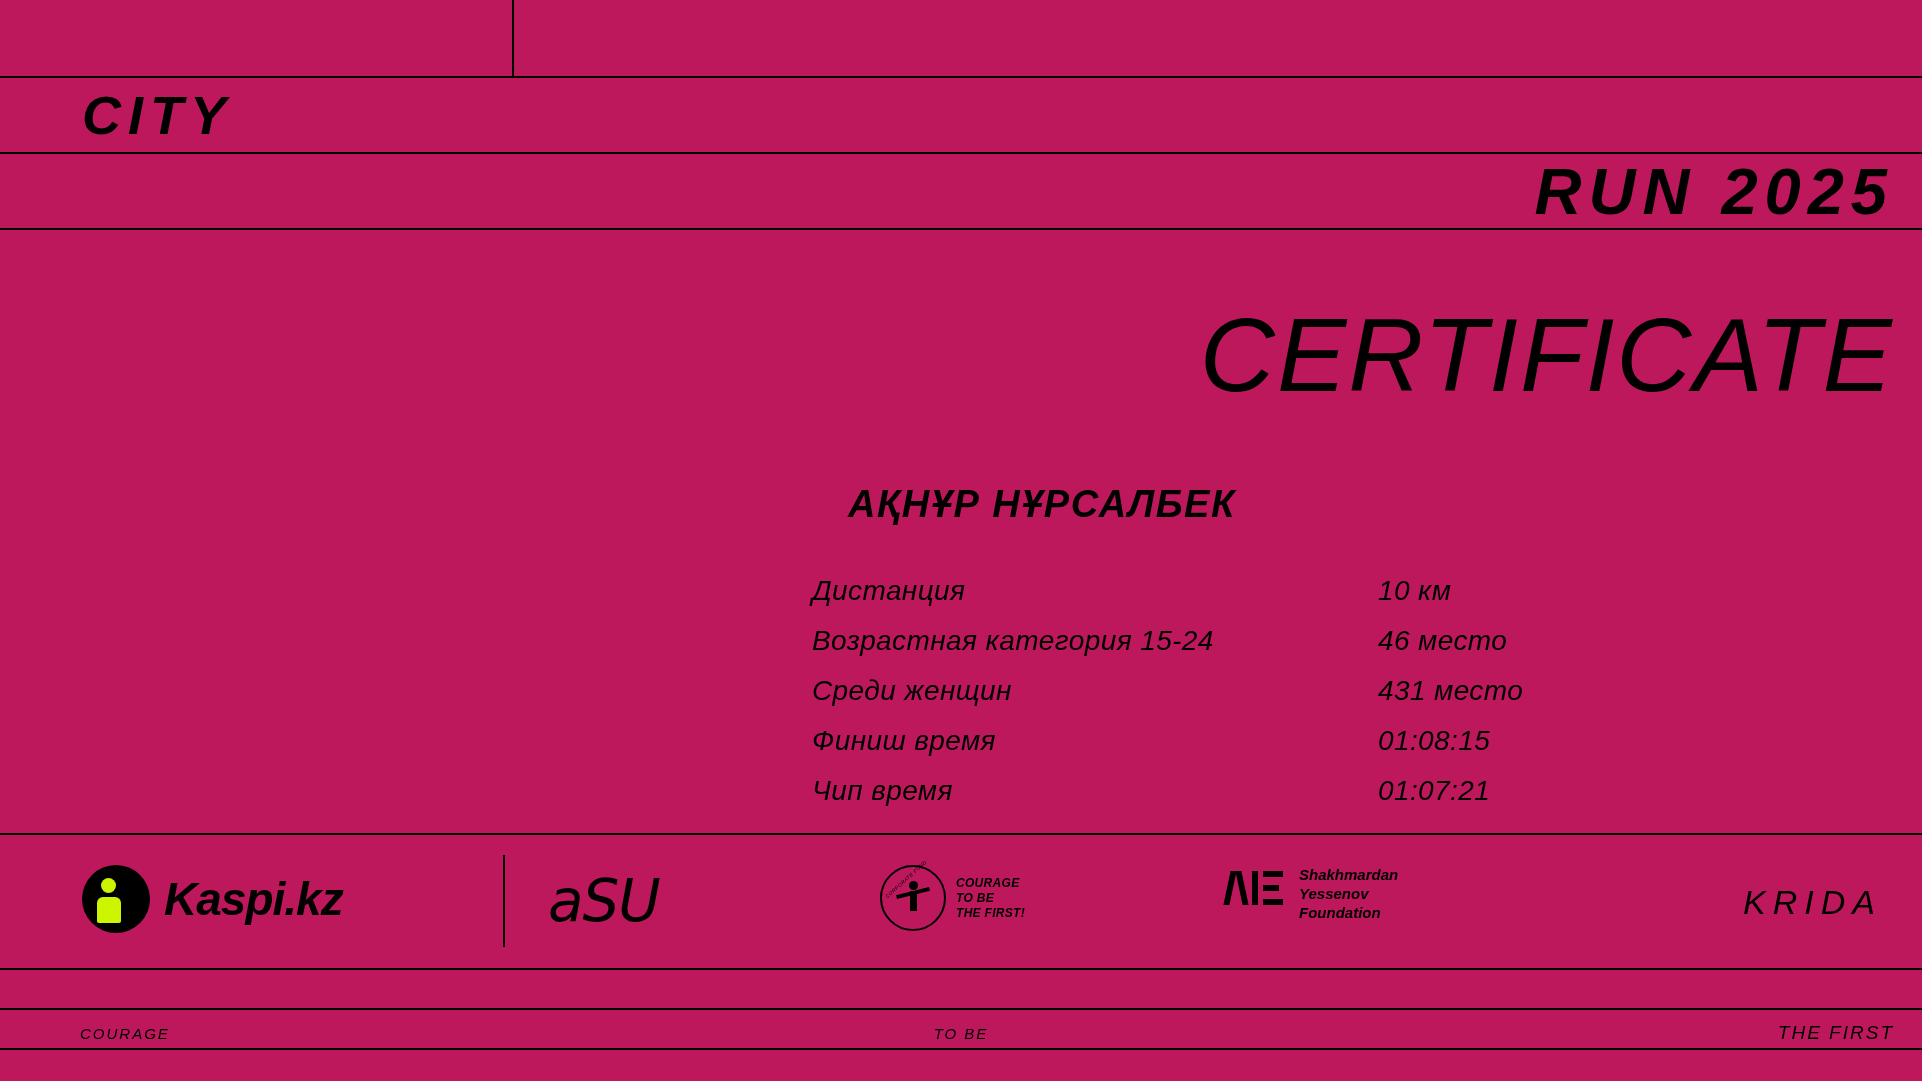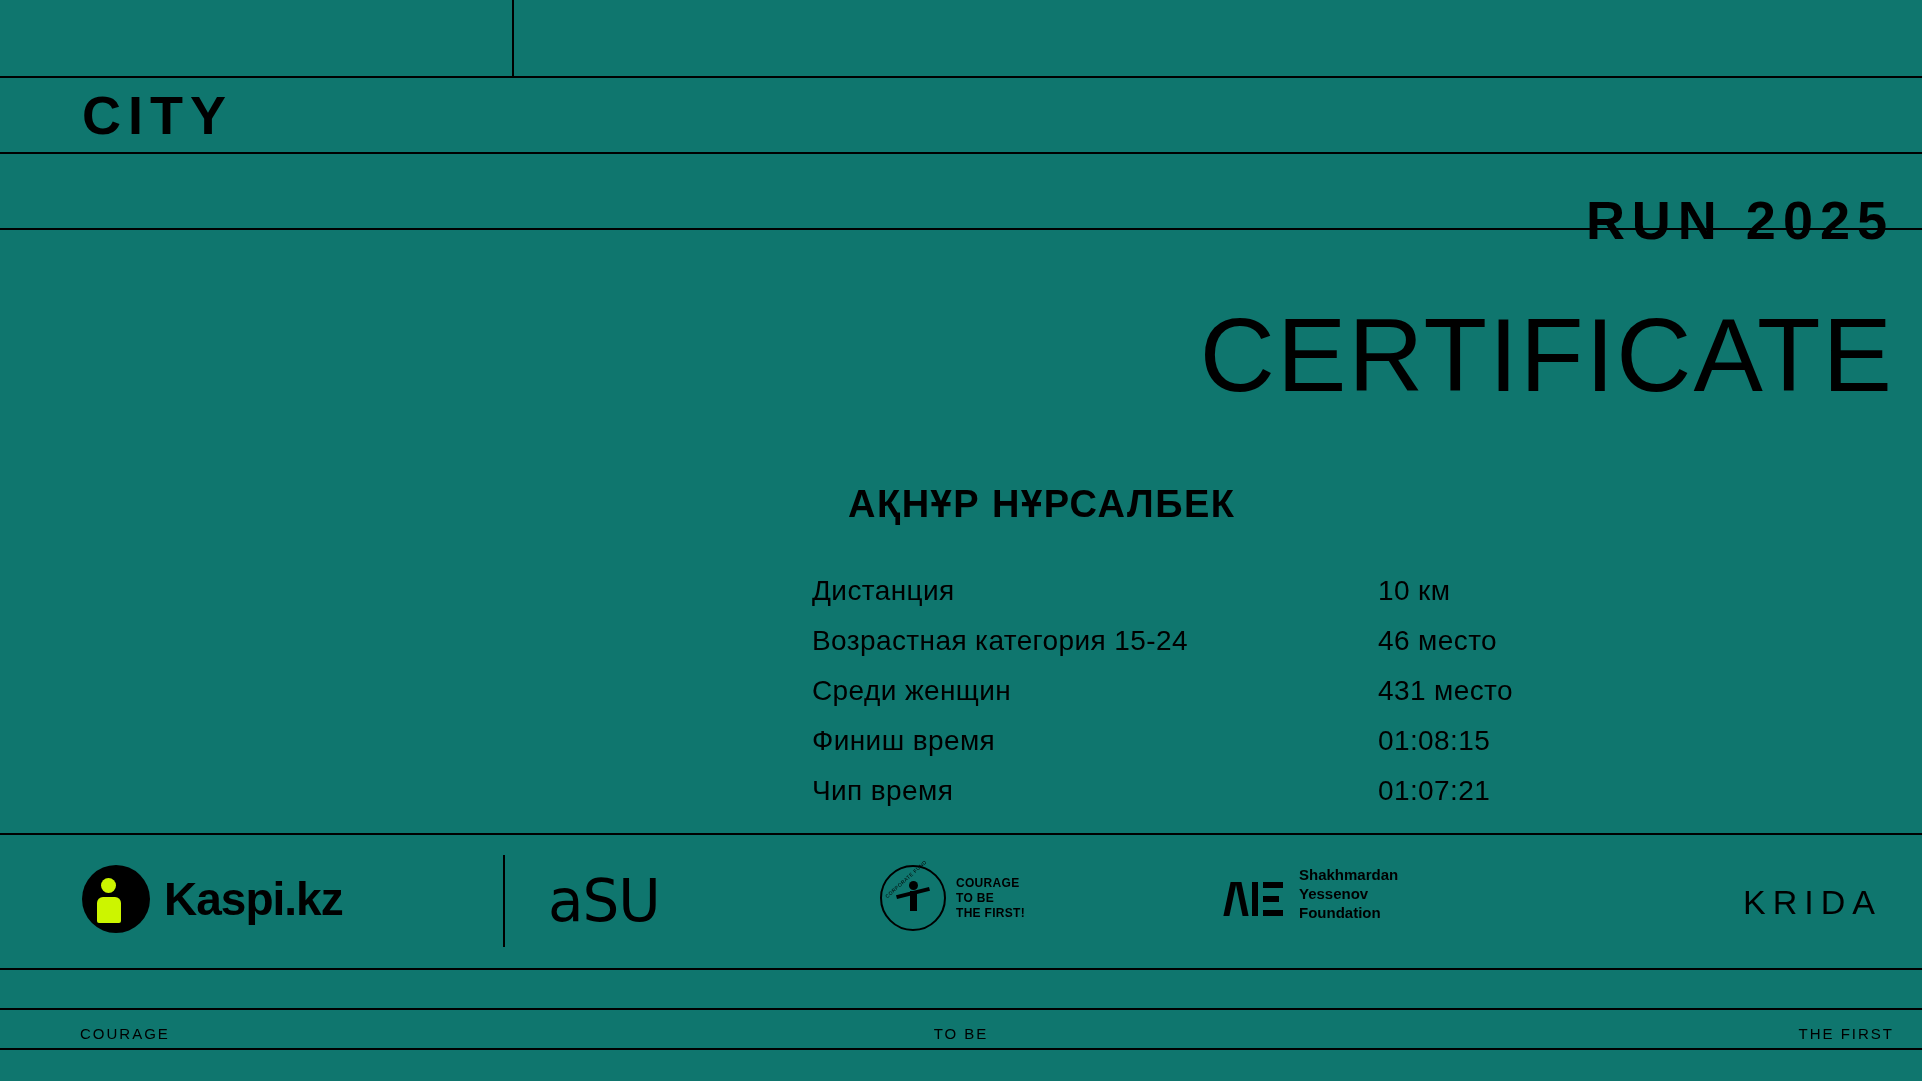--- a/index.html
+++ b/index.html
@@ -12,21 +12,22 @@
     height: 1081px;
     overflow: hidden;
     font-family: "Liberation Sans", sans-serif;
     color: #000;
     position: relative;
   }
 
   .certificate {
     position: absolute;
     inset: 0;
-    background: #0f766e;
+    background: #be185d;
+    font-style: italic;
   }
 
   
   .rule {
     position: absolute;
     left: 0;
     width: 1922px;
     height: 2px;
     background: #000;
   }
@@ -55,25 +56,24 @@
     left: 82px;
     font-size: 54px;
     font-weight: 700;
     letter-spacing: 7px;
     line-height: 58px;
   }
   .header-run {
     position: absolute;
     top: 163px;
     right: 28px;
-    font-size: 54px;
+    font-size: 65px;
     font-weight: 700;
     letter-spacing: 7px;
     line-height: 58px;
-    margin-top: 28px;
   }
 
   
   .title {
     position: absolute;
     top: 300px;
     right: 28px;
     font-size: 104px;
     font-weight: 400;
     letter-spacing: 2px;
@@ -244,21 +244,21 @@
     font-weight: 700;
     line-height: 15px;
     letter-spacing: 0.3px;
   }
 
   .sp-yessenov {
     position: absolute;
     left: 1225px;
     top: 30px;
     display: flex;
-    align-items: flex-end;
+    align-items: flex-start;
     gap: 12px;
   }
   .yes-mark {
     width: 62px;
     height: 46px;
     position: relative;
     flex: none;
   }
   .yes-mark span {
     position: absolute;
@@ -306,21 +306,21 @@
     position: absolute;
     left: 50%;
     transform: translateX(-50%);
     font-size: 15px;
     letter-spacing: 2px;
     font-weight: 400;
   }
   .footer-right {
     position: absolute;
     right: 28px;
-    font-size: 15px;
+    font-size: 19px;
     letter-spacing: 2px;
     font-weight: 400;
   }
 </style>
 </head>
 <body>
 
 <div class="certificate">
 
   <div class="vtick"></div>

